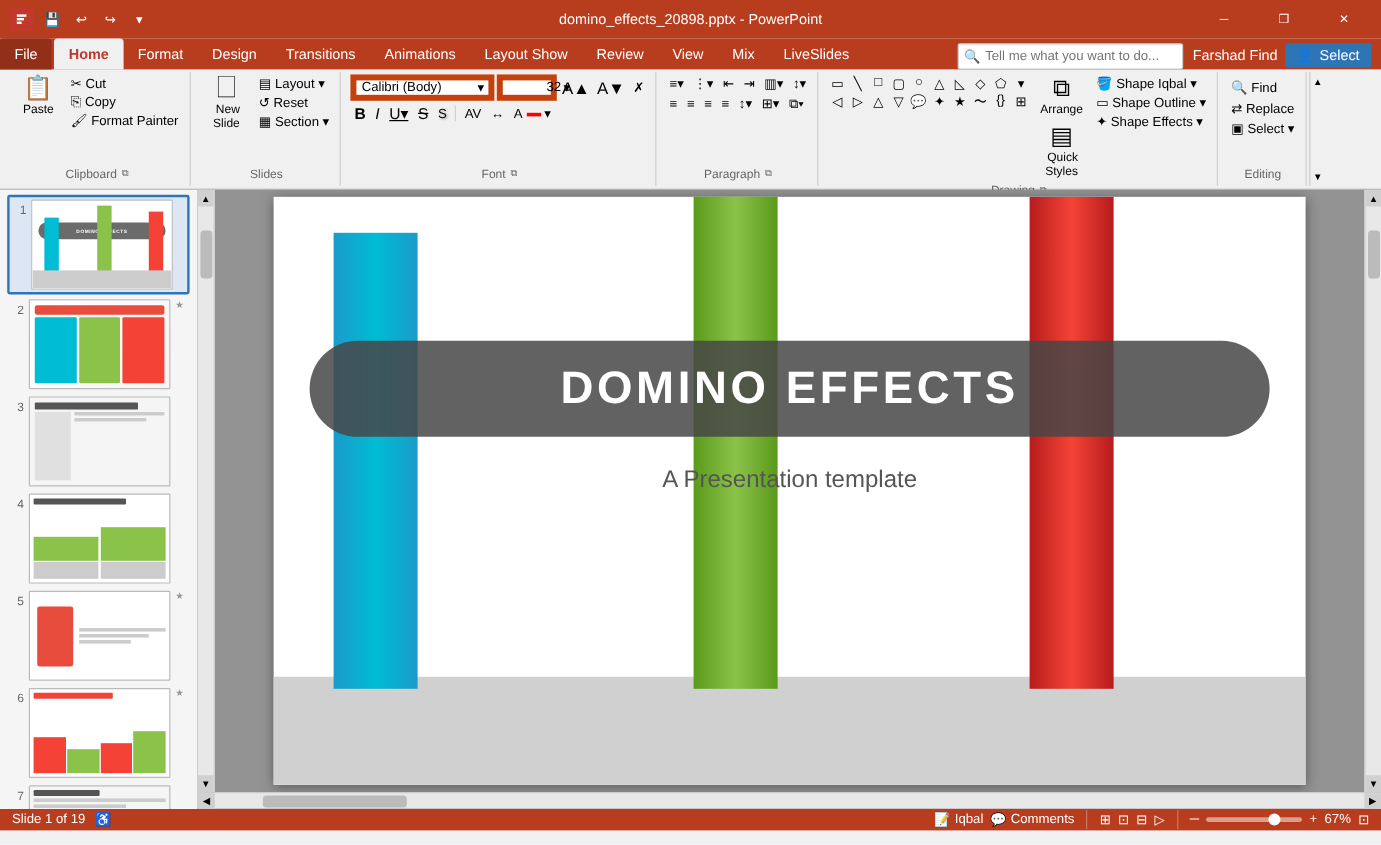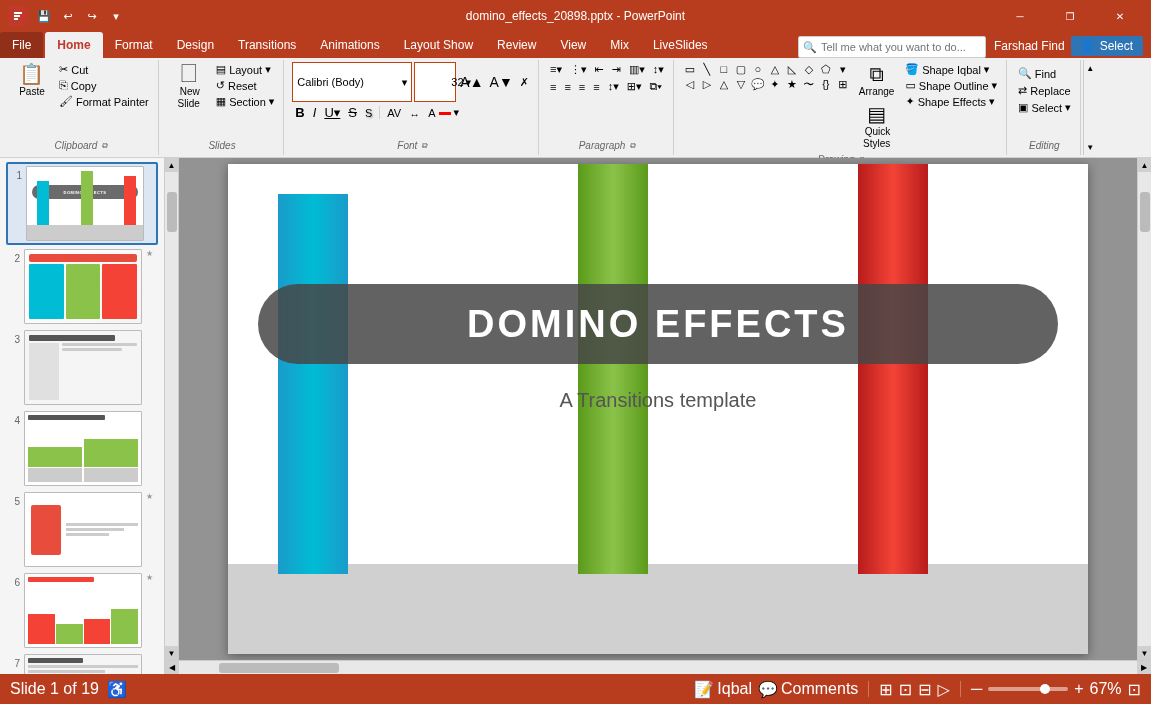--- a/index.html
+++ b/index.html
@@ -63,23 +63,21 @@
       min-width: fit-content;
     }
     .ribbon-group:last-child { border-right: none; }
     .ribbon-group-content { display: flex; align-items: flex-start; flex: 1; gap: 2px; }
     .ribbon-group-label {
       font-size: 10px;
       color: #666;
       padding: 2px 0;
       text-align: center;
       display: flex;
-      align-items: center;
       gap: 4px;
-      font-style: italic;
     }
     .ribbon-group-label .expand-icon { font-size: 8px; cursor: pointer; }
     .rbtn {
       display: flex;
       flex-direction: column;
       align-items: center;
       justify-content: center;
       padding: 2px 4px;
       cursor: pointer;
       border-radius: 3px;
@@ -262,28 +260,28 @@
       position: absolute;
       top: 225px;
       width: 100%;
       text-align: center;
       font-size: 20px;
       color: #555;
     }
 
     
     #statusbar {
-      height: 30px;
+      height: 18px;
       background: #b83c1e;
       display: flex;
       align-items: center;
       padding: 0 10px;
       gap: 8px;
       color: white;
-      font-size: 16px;
+      font-size: 11px;
     }
     .status-item { display: flex; align-items: center; gap: 3px; cursor: pointer; }
     .status-sep { width: 1px; height: 16px; background: rgba(255,255,255,0.3); margin: 0 4px; }
     .status-right { margin-left: auto; display: flex; align-items: center; gap: 6px; }
     .zoom-slider {
       width: 80px;
       height: 4px;
       background: rgba(255,255,255,0.5);
       border-radius: 2px;
       position: relative;
@@ -295,22 +293,22 @@
       background: white;
       border-radius: 50%;
       position: absolute;
       top: -3px;
       left: 65%;
     }
 
     
     .font-box {
       background: white;
-      border: 1px solid #c2410c;
-      height: 40px;
+      border: 5px solid #c2410c;
+      height: 22px;
       display: flex;
       align-items: center;
       padding: 0 4px;
       font-size: 11px;
       cursor: pointer;
       gap: 2px;
     }
 
     
     .shapes-grid {
@@ -759,21 +757,21 @@
           <div class="domino-bar bar-blue"></div>
 
           <div class="domino-bar bar-green"></div>
 
           <div class="domino-bar bar-red"></div>
 
           <div class="title-banner">
             <div class="slide-title">DOMINO EFFECTS</div>
           </div>
 
-          <div class="slide-subtitle">A Transitions template</div>
+          <div class="slide-subtitle">A Presentation template</div>
         </div>
       </div>
 
       <div style="position:absolute;right:0;top:0;width:14px;height:100%;background:#e8e8e8;border-left:1px solid #ccc;display:flex;flex-direction:column;">
         <div style="height:14px;background:#d0d0d0;display:flex;align-items:center;justify-content:center;font-size:8px;cursor:pointer;">▲</div>
         <div style="flex:1;position:relative;">
           <div style="width:10px;height:40px;background:#bbb;border-radius:3px;position:absolute;left:2px;top:20px;"></div>
         </div>
         <div style="height:14px;background:#d0d0d0;display:flex;align-items:center;justify-content:center;font-size:8px;cursor:pointer;">▼</div>
       </div>

